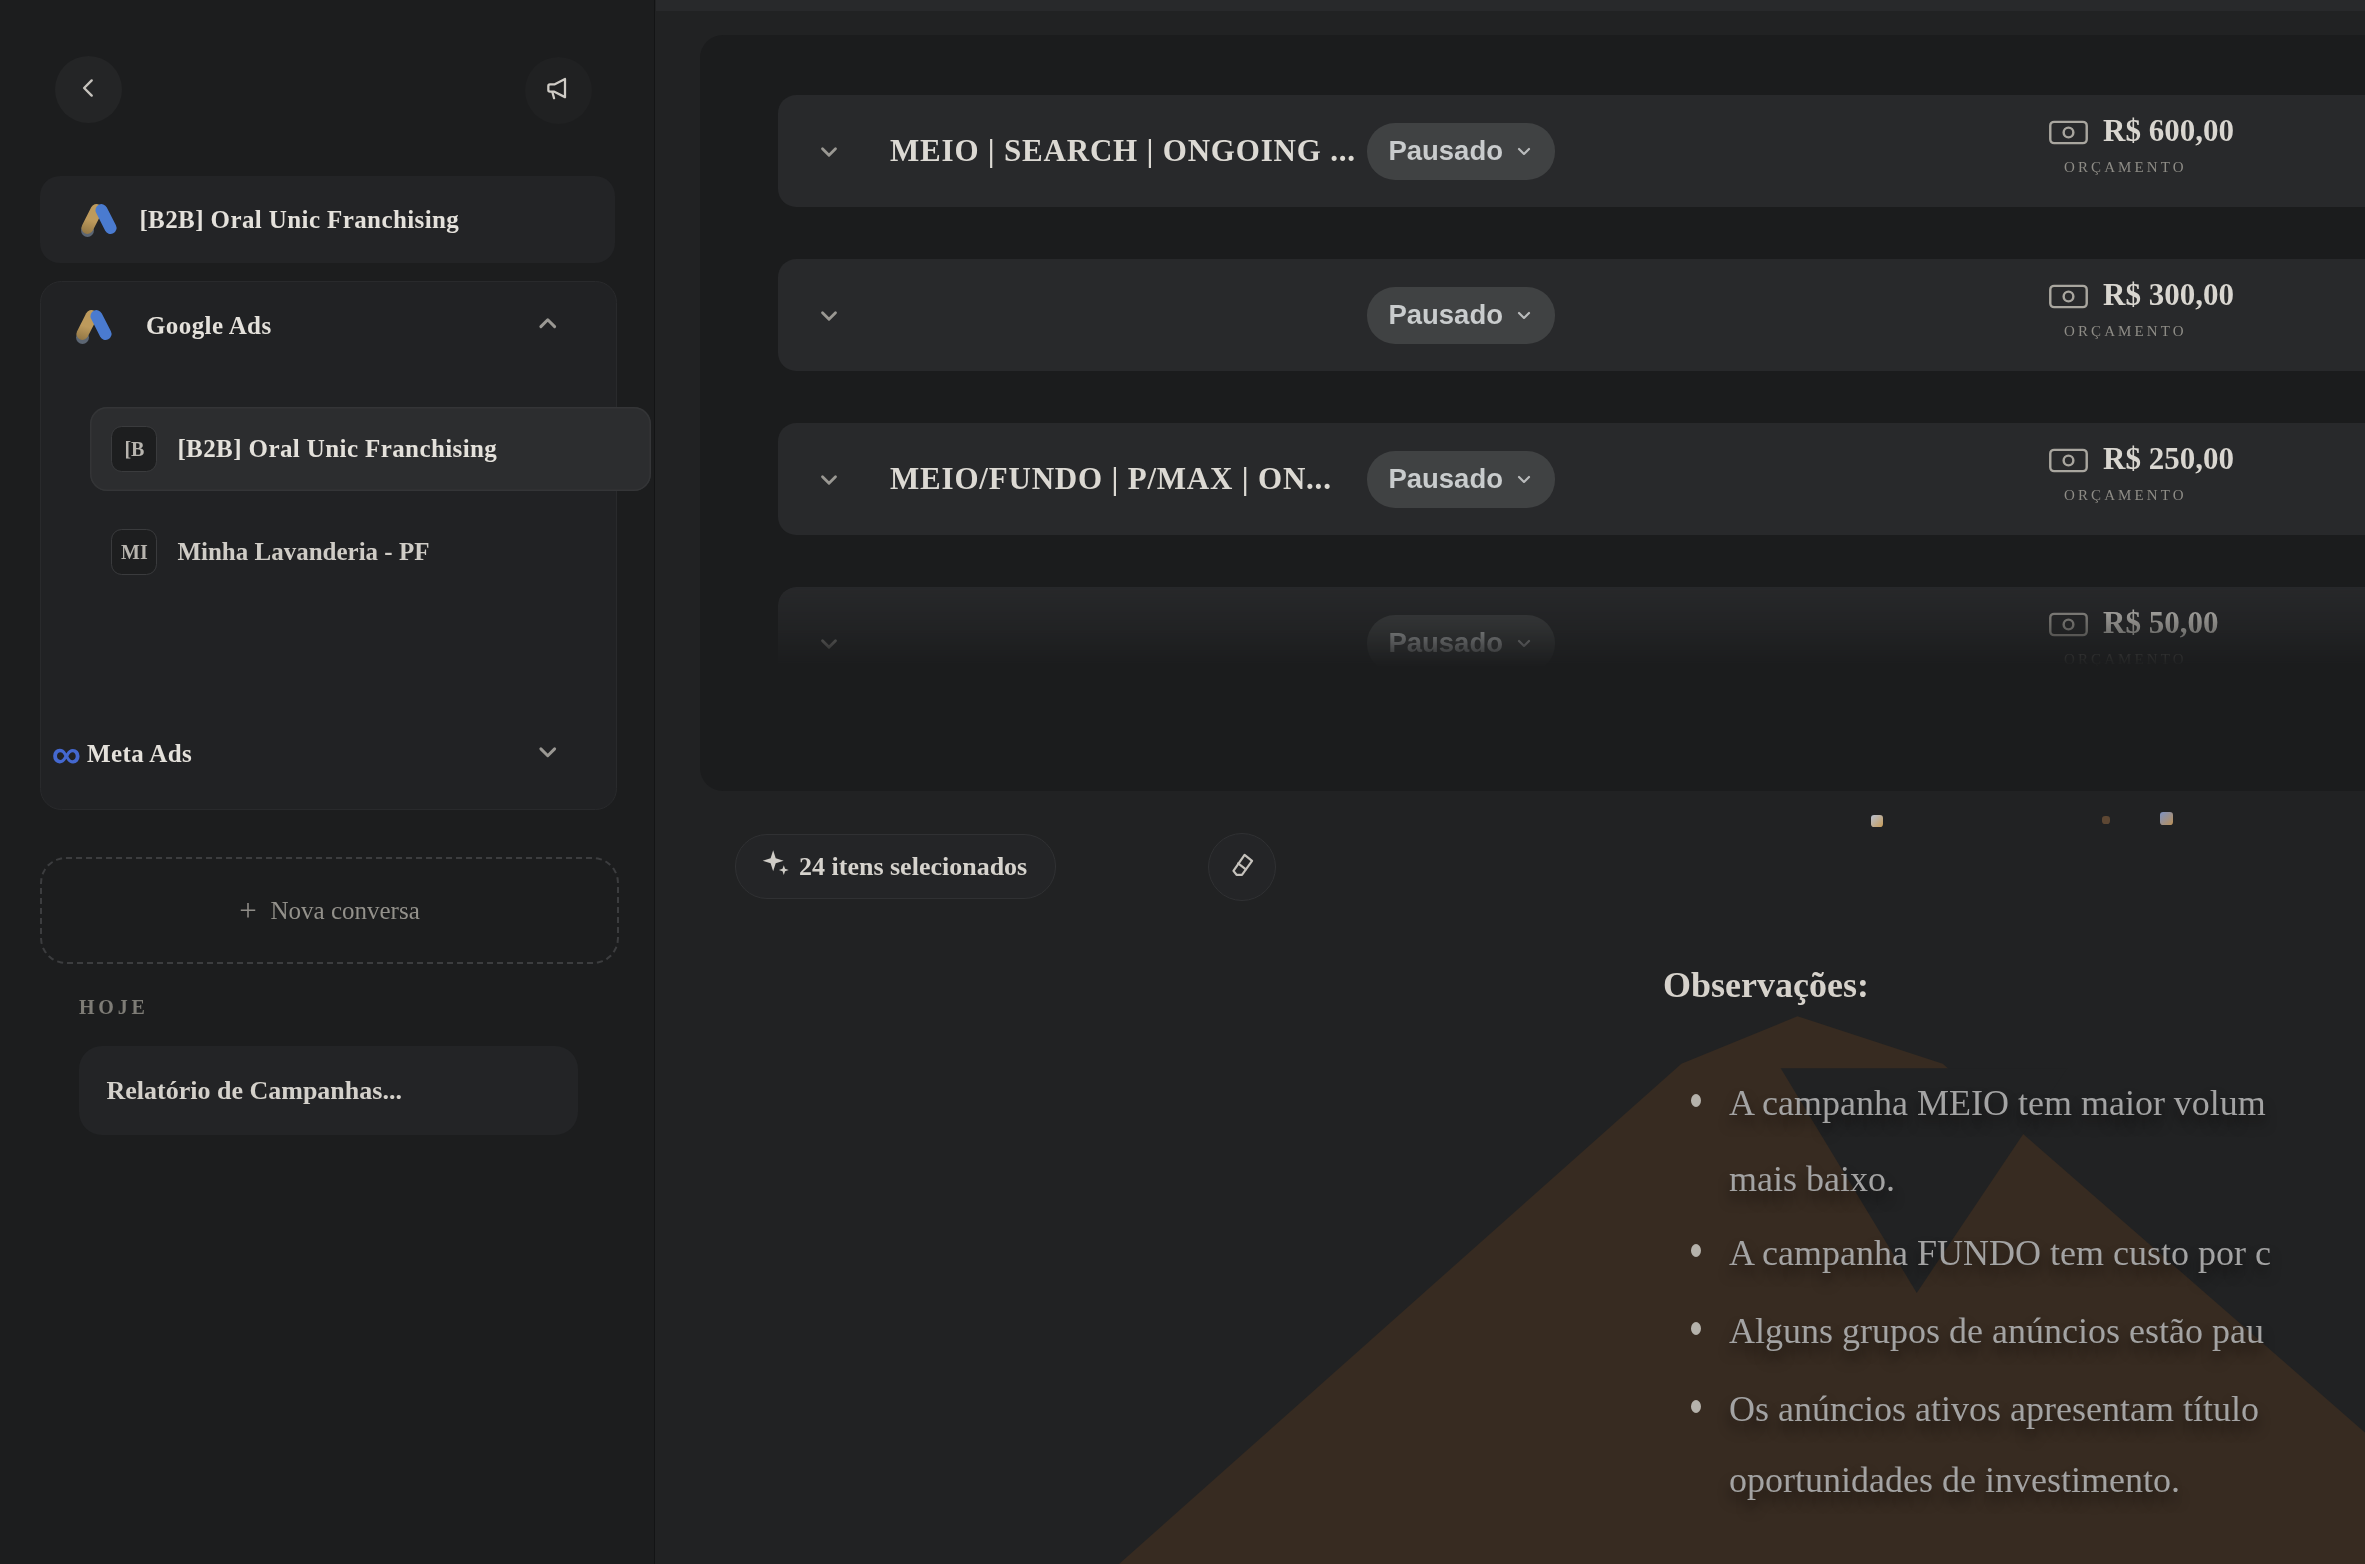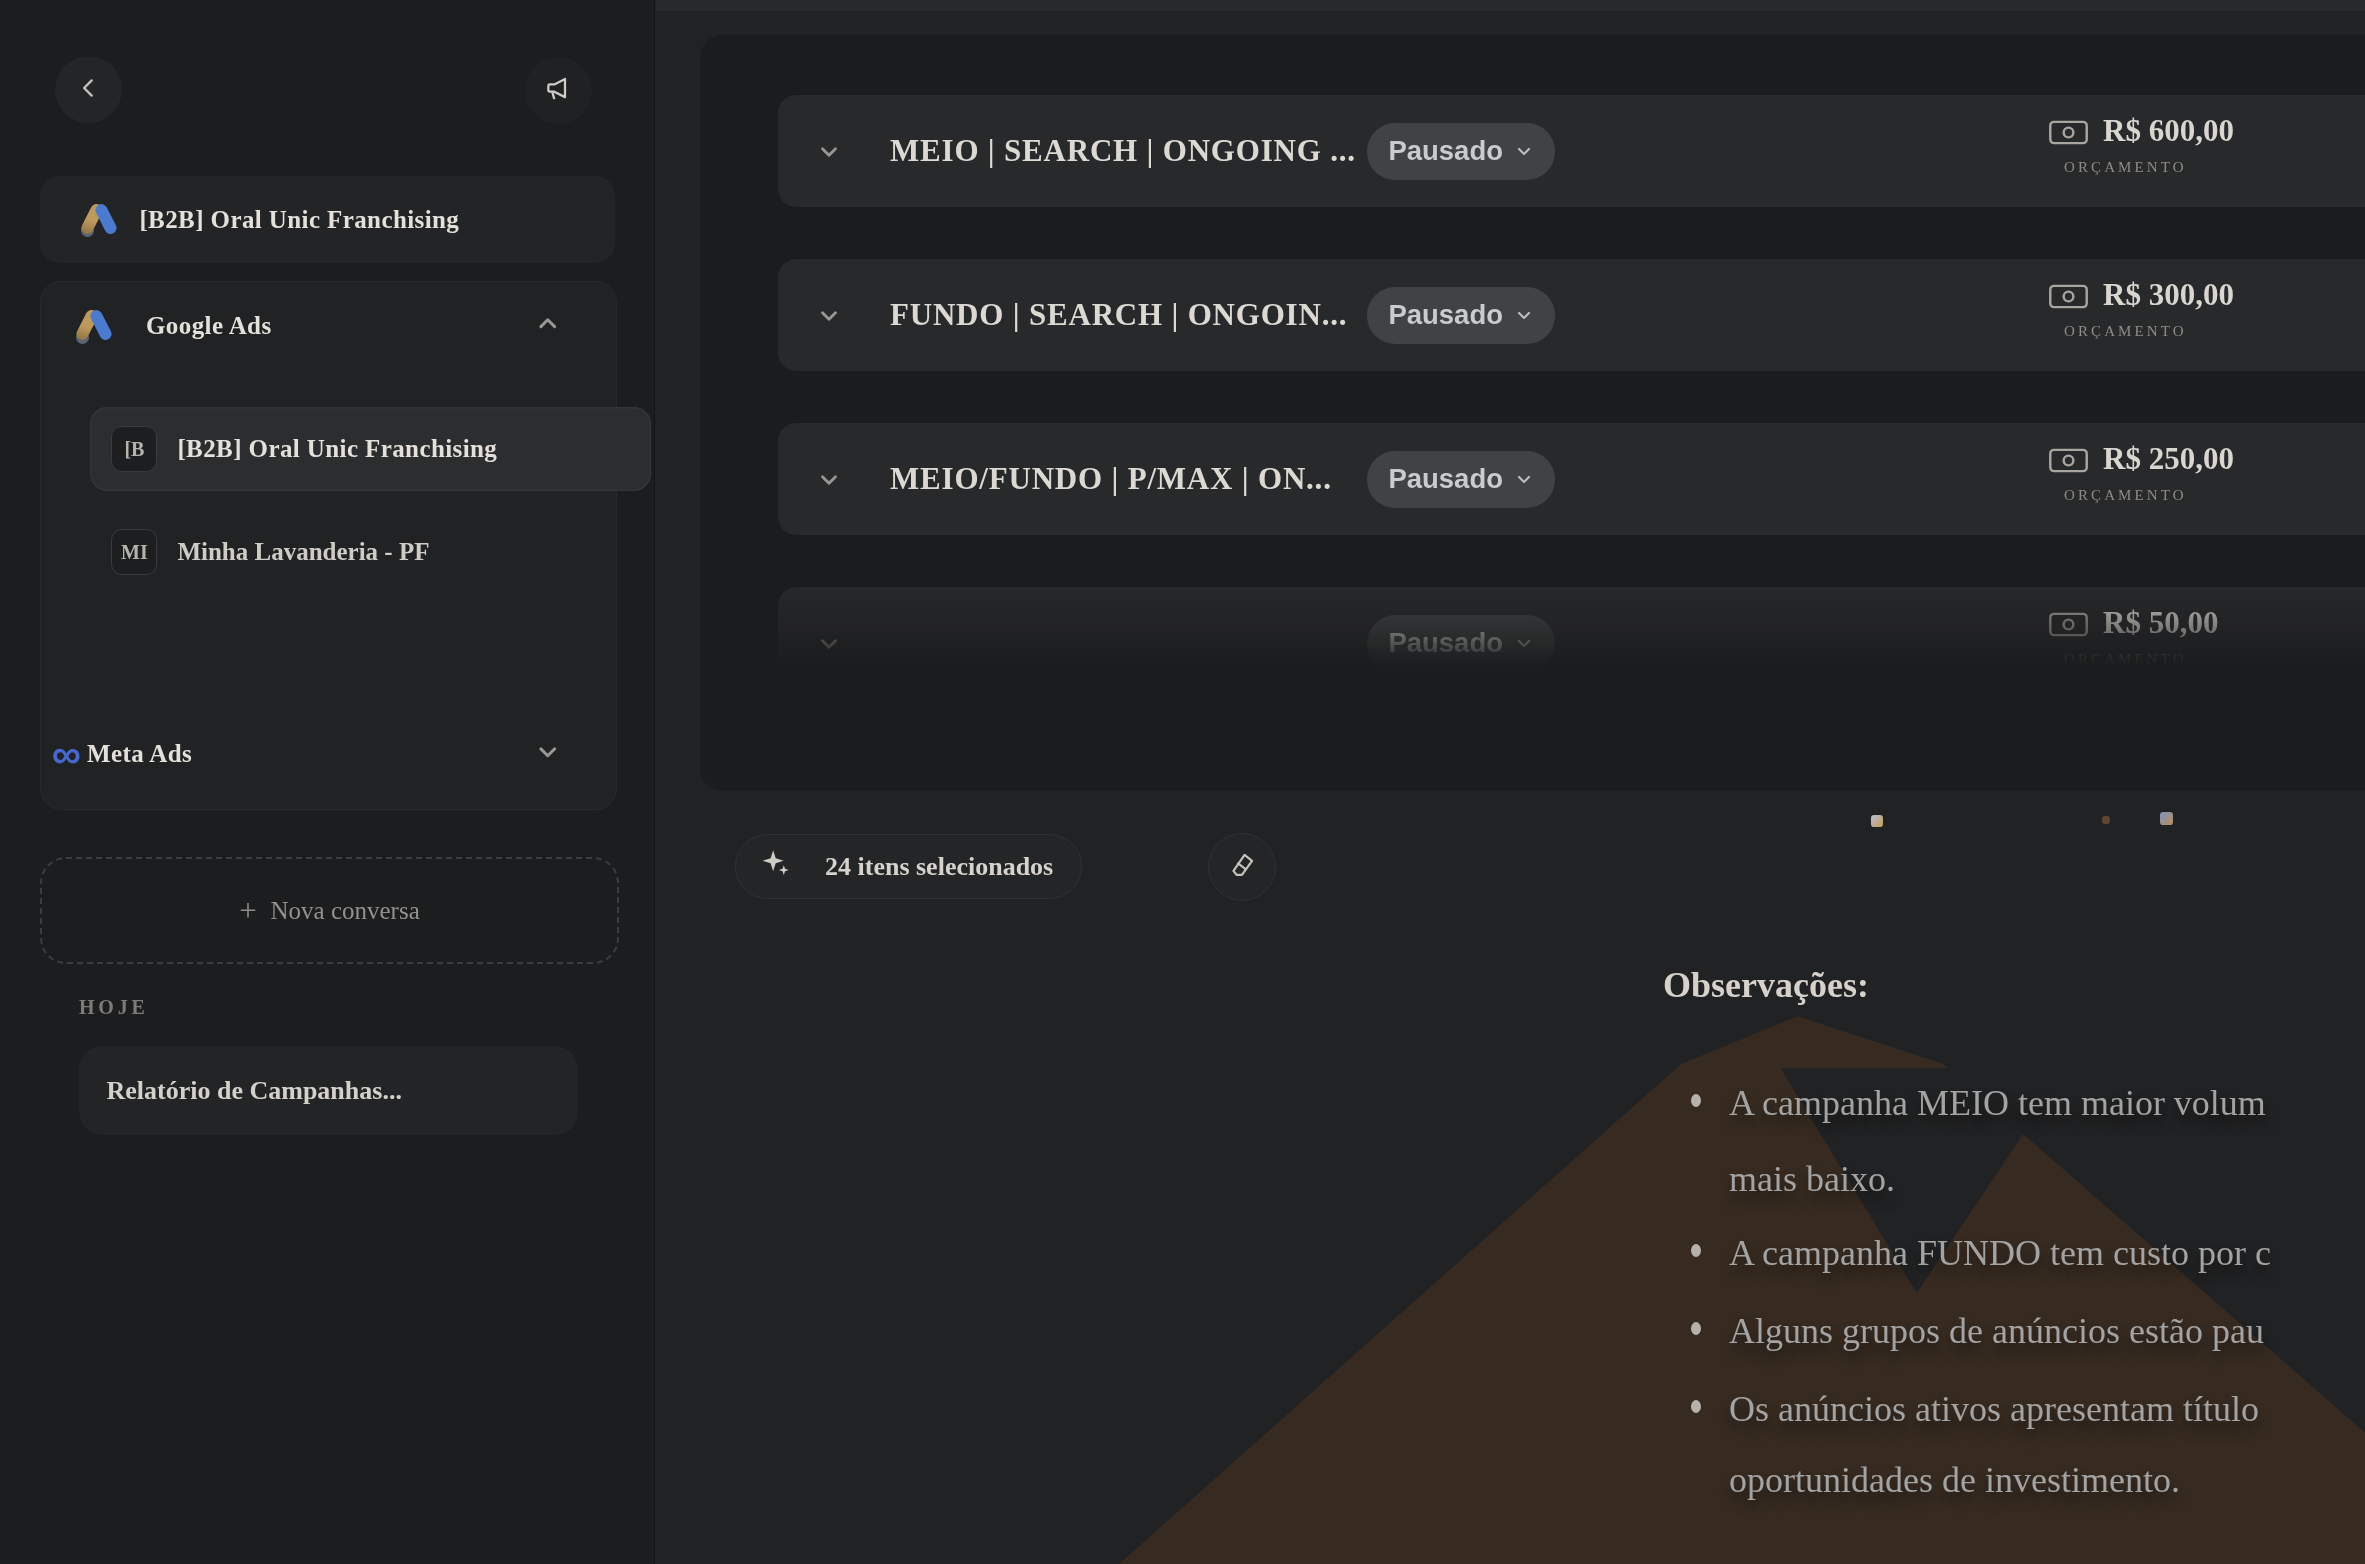--- a/index.html
+++ b/index.html
@@ -44,21 +44,21 @@
      font-size:31px;font-weight:700;letter-spacing:0.8px;color:#dcd9d3;white-space:nowrap;}
   .status-badge{position:absolute;left:589px;top:27.5px;height:57px;padding:0 21.4px;border-radius:28px;background:#404243;
      display:flex;align-items:center;gap:10.7px;font-family:"Liberation Sans",sans-serif;font-size:27.5px;font-weight:600;color:#c9cccd;cursor:pointer;}
   .money-icon{position:absolute;left:1270px;top:23px;}
   .budget-amt{position:absolute;left:1325px;top:18.3px;font-size:31px;font-weight:700;color:#d9d6d0;white-space:nowrap;}
   .budget-label{position:absolute;left:1286px;top:64px;font-size:15px;letter-spacing:3.1px;color:#8e8c86;}
   #row4{-webkit-mask-image:linear-gradient(to bottom,rgba(0,0,0,.95) 0%,rgba(0,0,0,.5) 38%,transparent 72%);
         mask-image:linear-gradient(to bottom,rgba(0,0,0,.95) 0%,rgba(0,0,0,.5) 38%,transparent 72%);}
   .speck{position:absolute;border-radius:3.1px;}
   #sel-chip{left:79px;top:834px;height:63px;padding:0 27.5px 0 23px;background:#242527;border:1.5px solid #303133;border-radius:32px;
-     display:flex;align-items:center;gap:32px;cursor:pointer;}
+     display:flex;align-items:center;gap:6px;cursor:pointer;}
   #sel-chip span{font-size:26px;font-weight:700;color:#d6d3cd;white-space:nowrap;}
   #eraser-btn{left:552px;top:833px;width:66px;height:66px;border-radius:50%;background:#242527;border:1.5px solid #303133;
      display:flex;align-items:center;justify-content:center;cursor:pointer;}
   
   .obs-title{left:1007px;top:964px;font-size:36px;font-weight:600;color:#d6d2cb;}
   .obs-line{position:absolute;font-size:36px;color:#a3a3a3;white-space:nowrap;text-shadow:0 9.2px 12.2px rgba(10,8,6,.5);}
   .obs-dot{position:absolute;width:10px;height:13px;border-radius:50%;background:#b5b2ab;}
 </style>
 </head>
 <body>
@@ -166,21 +166,20 @@
       </span>
       <span class="budget-amt">R$ 600,00</span>
       <span class="budget-label">ORÇAMENTO</span>
     </div>
 
     <div class="camp-row" style="top:224px">
       <span class="row-chev">
         <svg width="26" height="26" viewBox="0 0 24 24">
             <polyline class="chev" points="6,9 12,15 18,9"></polyline>
           </svg></span>
-      <span class="camp-name">FUNDO | SEARCH | ONGOIN...</span>
       <span class="status-badge">
         <span>Pausado</span>
         <svg width="20" height="20" viewBox="0 0 24 24">
             <polyline class="chev" points="6,9.5 12,15.5 18,9.5" style="stroke:#b9bbbc"></polyline>
           </svg>
       </span>
       <span class="money-icon">
         <svg width="41" height="29" viewBox="0 0 27 19" fill="none" stroke="#a9a69f" stroke-width="1.6">
           <rect x="1.5" y="2.5" width="24" height="14" rx="2.5"></rect>
             <circle cx="13.5" cy="9.5" r="3.2"></circle>

